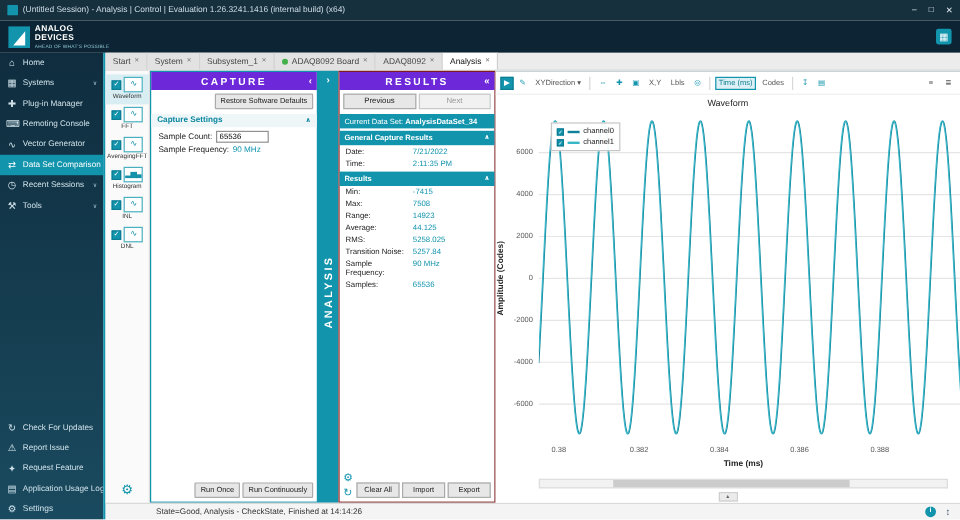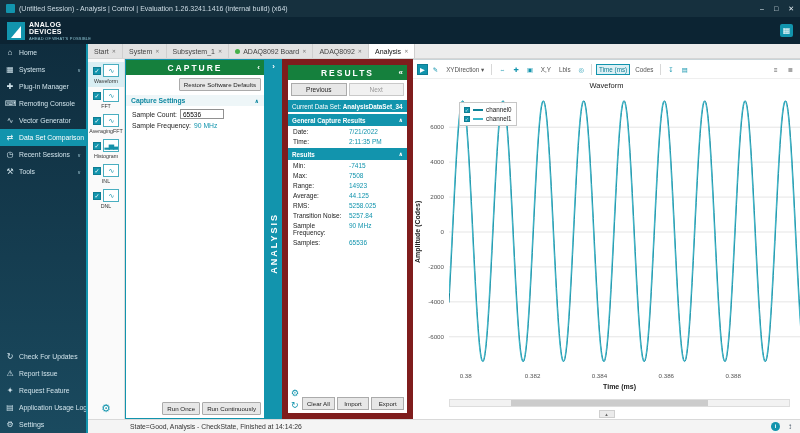--- a/index.html
+++ b/index.html
@@ -40,36 +40,36 @@
   .tool-item{width:100%;display:flex;flex-direction:column;align-items:center;padding:2px 0 3px}
   .tool-item.sel{background:#d9eef3}
   .tool-row{display:flex;align-items:center;gap:2px}
   .cb{width:8px;height:8px;background:#1294ad;border:1px solid #0d7d93;color:#fff;font-size:6px;line-height:7px;text-align:center;display:inline-block}
   .cb.sm{width:6px;height:6px;font-size:4.5px;line-height:5px}
   .tool-ico{width:16px;height:13px;border:1px solid #49aec0;color:#1591a9;background:#fff;font-size:7px;line-height:12px;text-align:center;letter-spacing:-1px;overflow:hidden}
   .tool-label{font-size:5.3px;color:#333;margin-top:1px}
   .strip-gear{margin-top:auto;color:#1294ad;font-size:11px;padding-bottom:1px}
   
   .capture-panel{width:140px;background:#fff;border:1px solid #1294ad;display:flex;flex-direction:column}
-  .panel-header{height:15px;flex:0 0 15px;background:#15803d;color:#fff;display:flex;align-items:center;justify-content:center;font-size:8.5px;font-weight:bold;letter-spacing:2px;position:relative}
+  .panel-header{height:15px;flex:0 0 15px;background:#6d28d9;color:#fff;display:flex;align-items:center;justify-content:center;font-size:8.5px;font-weight:bold;letter-spacing:2px;position:relative}
   .panel-header .collapse{position:absolute;right:4px;font-size:8px;letter-spacing:0}
   .restore-row{display:flex;justify-content:flex-end;padding:3px 3px 2px}
   .btn{font-size:6.2px;background:#e7e7e7;border:1px solid #ababab;padding:2px 4px;color:#222;border-radius:1px;font-family:inherit}
   .section-head{display:flex;justify-content:space-between;align-items:center;background:#eef6f8;color:#0d87a0;font-weight:bold;font-size:6.8px;padding:2px 5px;margin-top:2px}
   .bchev{font-size:5.5px}
   .cap-row{display:flex;align-items:center;gap:3px;padding:3px 6px 0;font-size:6.8px;color:#222}
   .cap-input{width:44px;height:10px;font-size:6.5px;border:1px solid #919191;padding:0 2px;font-family:inherit}
   .cap-value{color:#1294ad}
   .cap-footer{margin-top:auto;display:flex;justify-content:flex-end;gap:2px;padding:3px}
   
   .analysis-strip{width:17px;background:#1294ad;color:#fff;display:flex;flex-direction:column;align-items:center;padding:3px 0}
   .expand{font-size:8px;font-weight:bold}
   .vtext{margin:auto;writing-mode:vertical-rl;transform:rotate(180deg);font-weight:bold;font-size:9px;letter-spacing:2px}
   
-  .results-panel{width:131px;background:#fff;border:6px solid #7f1d1d;display:flex;flex-direction:column}
+  .results-panel{width:131px;background:#fff;border:1px solid #7f1d1d;display:flex;flex-direction:column}
   .prevnext{display:flex;gap:2px;padding:3px 3px 2px}
   .pbtn{flex:1;font-size:6.5px;background:#e7e7e7;border:1px solid #ababab;padding:2px 0;color:#222;font-family:inherit}
   .pbtn[disabled]{color:#999;background:#f1f1f1;border-color:#c9c9c9}
   .band{background:#1294ad;color:#fff;font-size:6.3px;padding:2.5px 4px;margin-top:2px}
   .band.head{display:flex;justify-content:space-between;align-items:center;font-weight:bold}
   .cdv{font-weight:bold}
   .kv{display:flex;padding:1.5px 5px;font-size:6.5px}
   .k{flex:0 0 56px;color:#222}
   .v{color:#1294ad}
   .results-footer{margin-top:auto;display:flex;align-items:flex-end;gap:2px;padding:2px 3px 3px}

